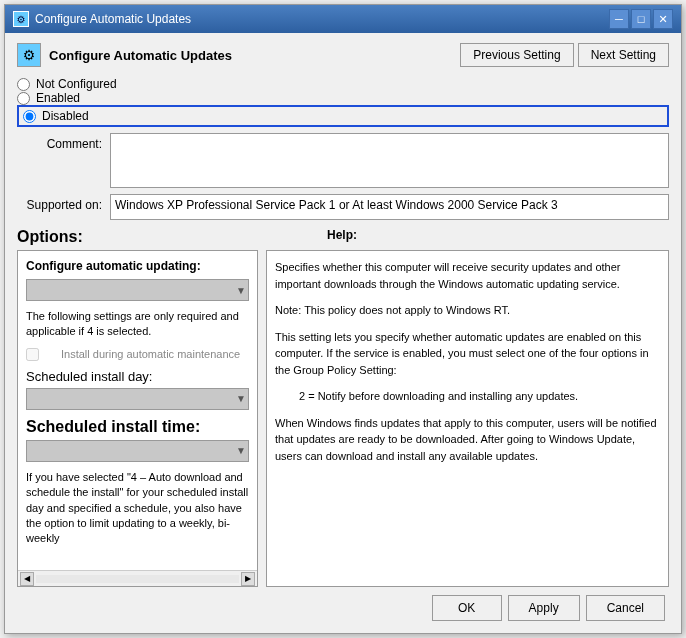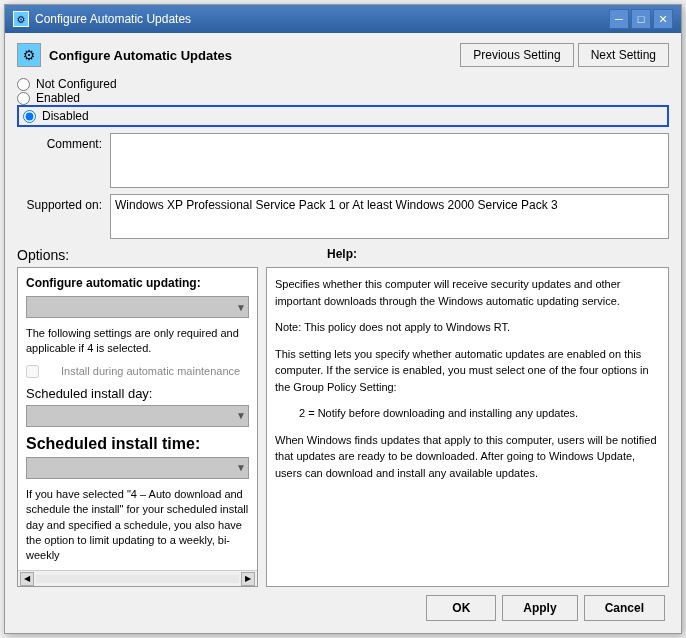--- a/index.html
+++ b/index.html
@@ -165,39 +165,39 @@
       overflow-y: scroll;
     }
     .supported-row {
       display: flex;
       gap: 8px;
       margin-bottom: 8px;
       flex-shrink: 0;
     }
     .supported-box {
       flex: 1;
-      height: 45px;
+      height: 26px;
       border: 1px solid #999;
       background: white;
       overflow-y: auto;
       padding: 3px 4px;
       font-size: 12px;
     }
 
     
     .options-help-labels {
       display: flex;
       gap: 0;
       flex-shrink: 0;
       margin-bottom: 4px;
     }
     .options-label {
       width: 310px;
-      font-size: 14px;
-      font-weight: 400;
+      font-size: 16px;
+      font-weight: 700;
     }
     .help-label {
       flex: 1;
       font-size: 12px;
       font-weight: 600;
     }
 
     
     .main-content {
       display: flex;
@@ -357,21 +357,20 @@
       padding: 8px 4px 4px;
       flex-shrink: 0;
     }
     .bottom-btn {
       padding: 5px 20px;
       background: #f0f0f0;
       border: 1px solid #999;
       cursor: pointer;
       font-size: 12px;
       min-width: 70px;
-      font-weight: bold;
     }
     .bottom-btn.apply {
       min-width: 60px;
     }
 
     
     ::-webkit-scrollbar { width: 16px; }
     ::-webkit-scrollbar-track { background: #f0f0f0; border-left: 1px solid #ccc; }
     ::-webkit-scrollbar-thumb { background: #c0c0c0; border: 1px solid #999; }
     ::-webkit-scrollbar-button { background: #ddd; border: 1px solid #aaa; height: 16px; display: block; }

